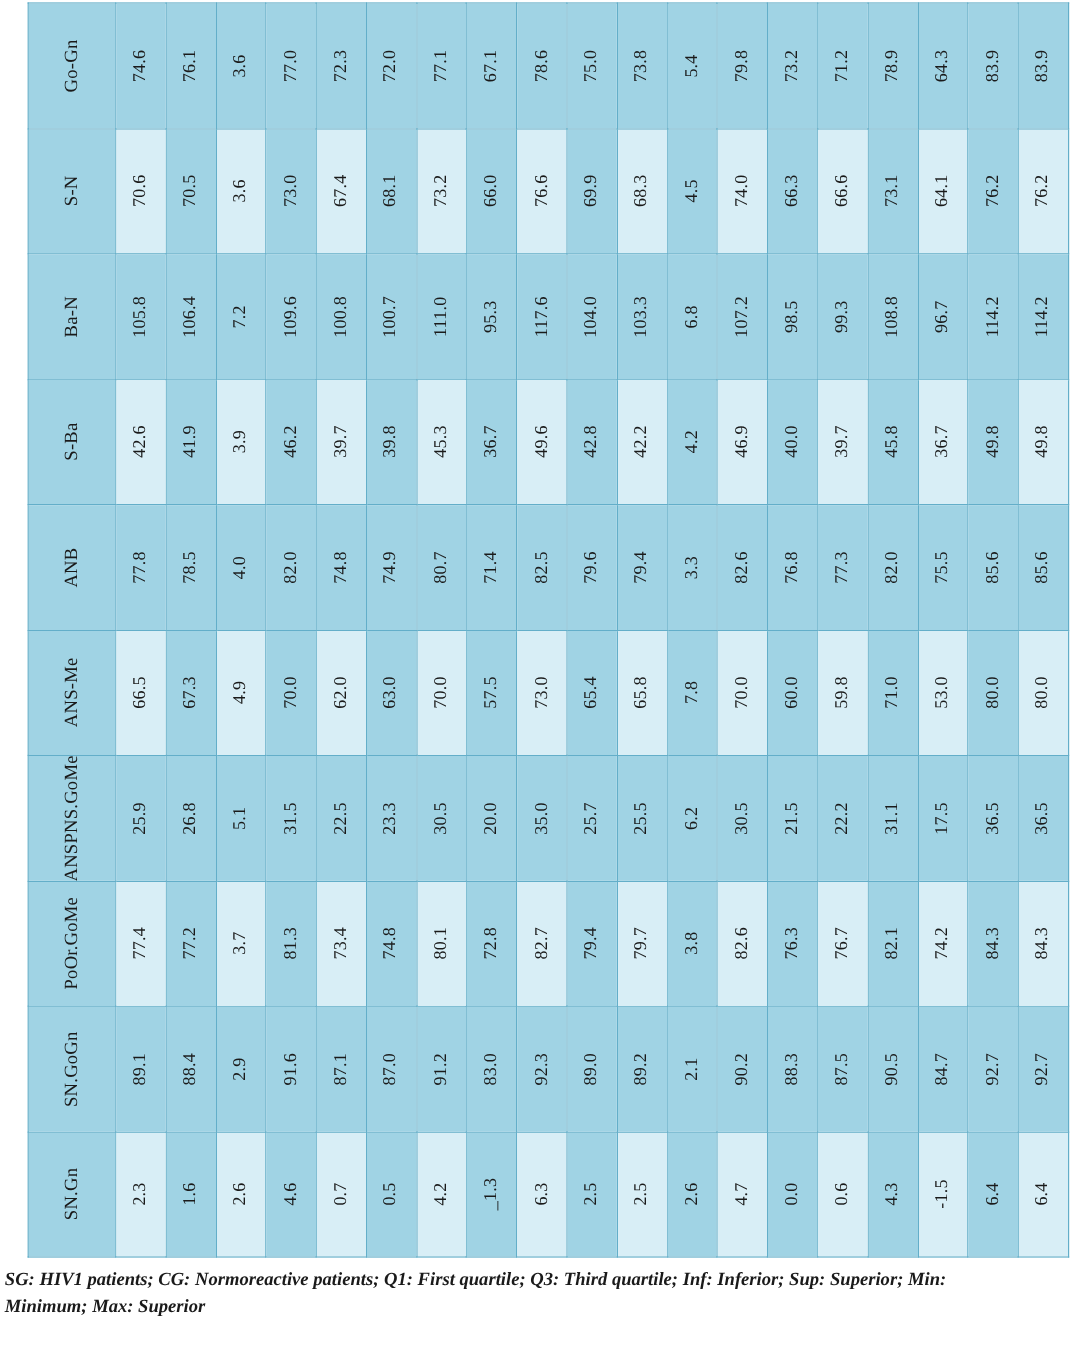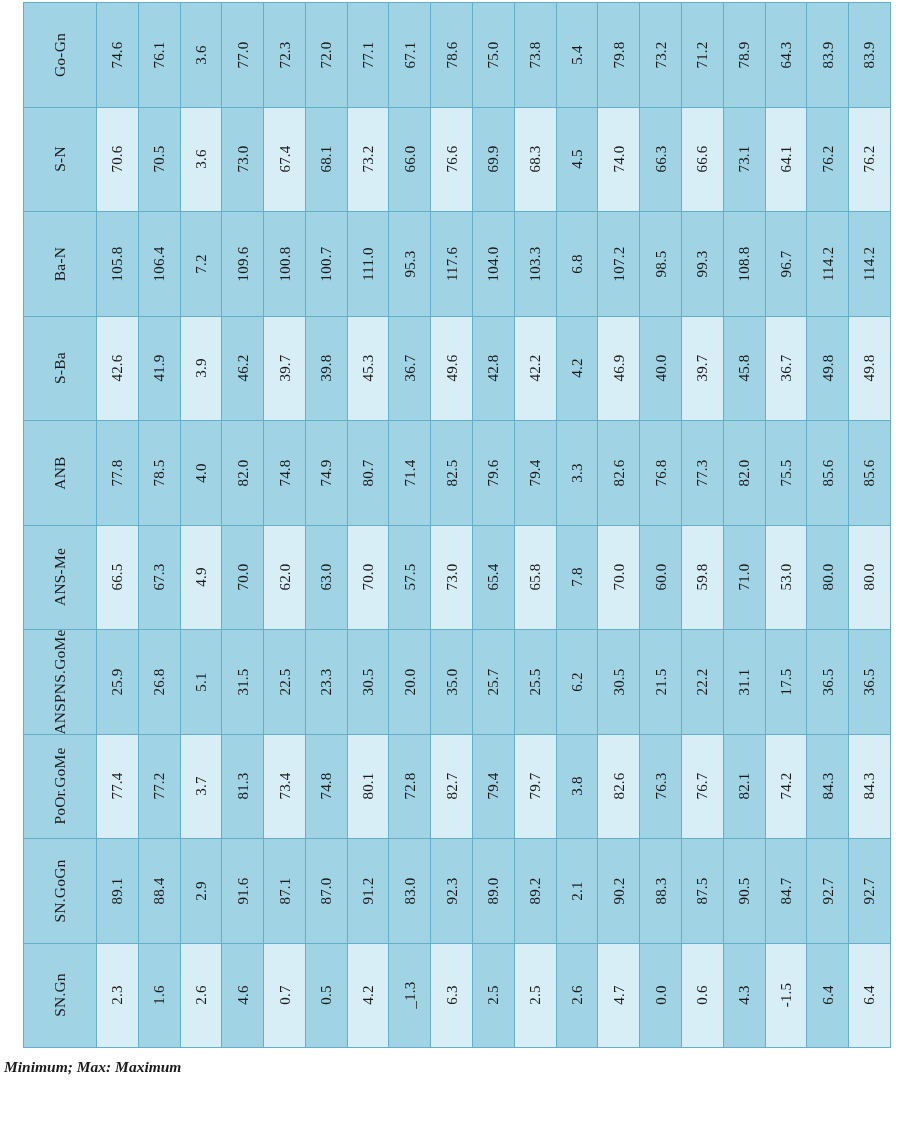--- a/index.html
+++ b/index.html
@@ -712,14 +712,15 @@
           </td>
           <td class="d-light" style="width: 40.7895px;">
             <span class="rot">6.4</span>
           </td>
         </tr>
       </tbody>
   </table>
 </div>
 
 <div id="footnote">
-  <span>Minimum; Max: Maximum</span>
+  <span>SG: HIV1 patients; CG: Normoreactive patients; Q1: First quartile; Q3: Third quartile; Inf: Inferior; Sup: Superior; Min:</span>
+  <span>Minimum; Max: Superior</span>
 </div>
 
 </body></html>

